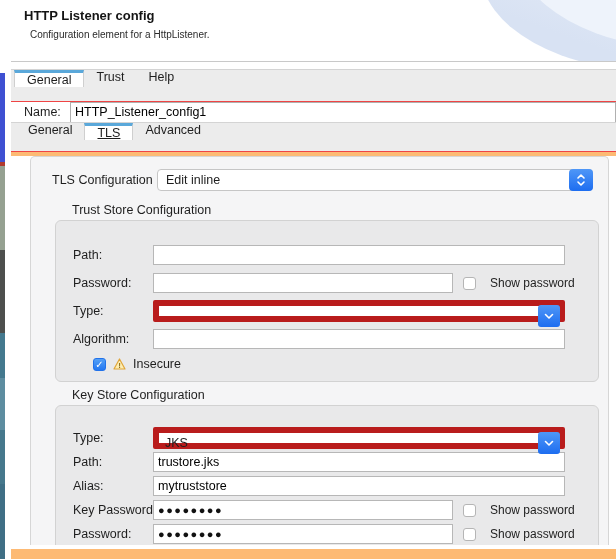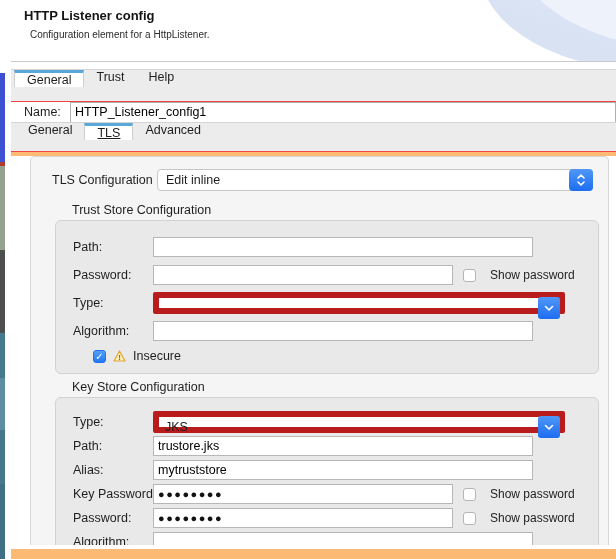--- a/index.html
+++ b/index.html
@@ -58,27 +58,27 @@
   .tls-row .tls-label { width: 105px; font-size: 12.5px; }
   .combo { flex: 1; height: 22px; position: relative; background: #fff; border: 1px solid #c6c6c6; border-radius: 4px; }
   .combo .combo-text { display: block; line-height: 20px; padding-left: 8px; font-size: 12.5px; }
   .stepper { position: absolute; right: -1px; top: -1px; width: 24px; height: 22px;
              background: linear-gradient(#4f97f7, #1d6df0); border-radius: 4px;
              display: flex; align-items: center; justify-content: center; }
 
   .group-caption { margin: 8px 0 3px 41px; font-size: 12.5px; color: #1e1e1e; }
   .group-caption.ks { margin-top: 6px; }
   .groupbox { margin-left: 24px; width: 544px; background: #e9e9ea; border: 1px solid #d2d2d2;
-              border-radius: 6px; padding: 12px 0 6px 17px; }
+              border-radius: 6px; padding: 20px 0 6px 17px; }
   .frow { display: flex; align-items: center; height: 28px; }
   .groupbox.ks .frow { height: 24px; }
   .frow label { width: 80px; font-size: 12.5px; white-space: nowrap; }
   .finput { height: 20px; border: 1px solid #b7b7b7; background: #fff; font-size: 12.5px; padding: 0 4px;
             font-family: "Liberation Sans", "DejaVu Sans", sans-serif; outline: none; }
-  .finput.full { width: 380px; }
+  .finput.full { width: 412px; }
   .finput.short { width: 300px; }
   .finput.pw { font-size: 11px; letter-spacing: 1.5px; color: #111; }
   .combo2 { width: 412px; height: 22px; position: relative; background: #fff; border: 6px solid #b91c1c; border-radius: 2px; }
   .combo2 .combo-text { display: block; line-height: 20px; padding-left: 6px; font-size: 12.5px; }
   .stepper1 { position: absolute; right: -1px; top: -1px; width: 22px; height: 22px;
               background: linear-gradient(#4f97f7, #1d6df0); border-radius: 3px;
               display: flex; align-items: center; justify-content: center; }
 
   .showpw { display: flex; align-items: center; margin-left: 10px; gap: 14px; font-size: 12px; color: #1e1e1e; }
   .cb { width: 13px; height: 13px; border: 1px solid #b5b5b5; border-radius: 3px; background: #fff; flex: 0 0 auto; }

